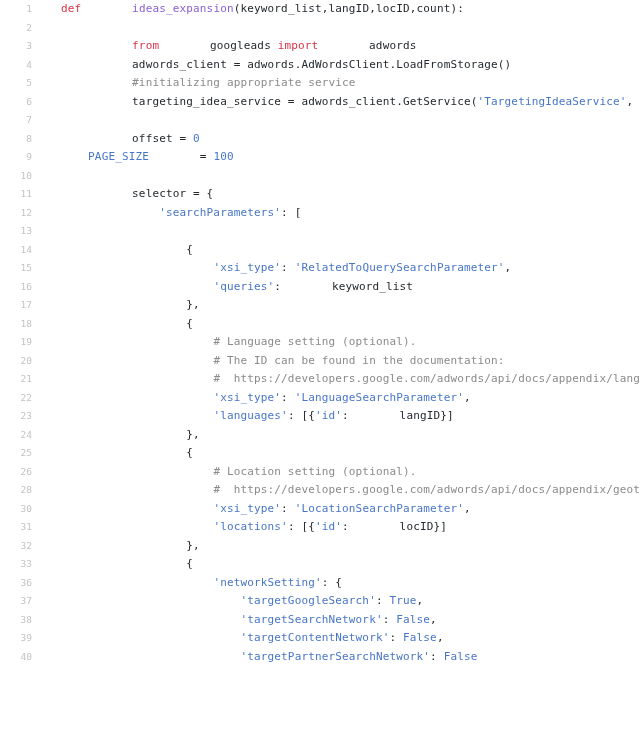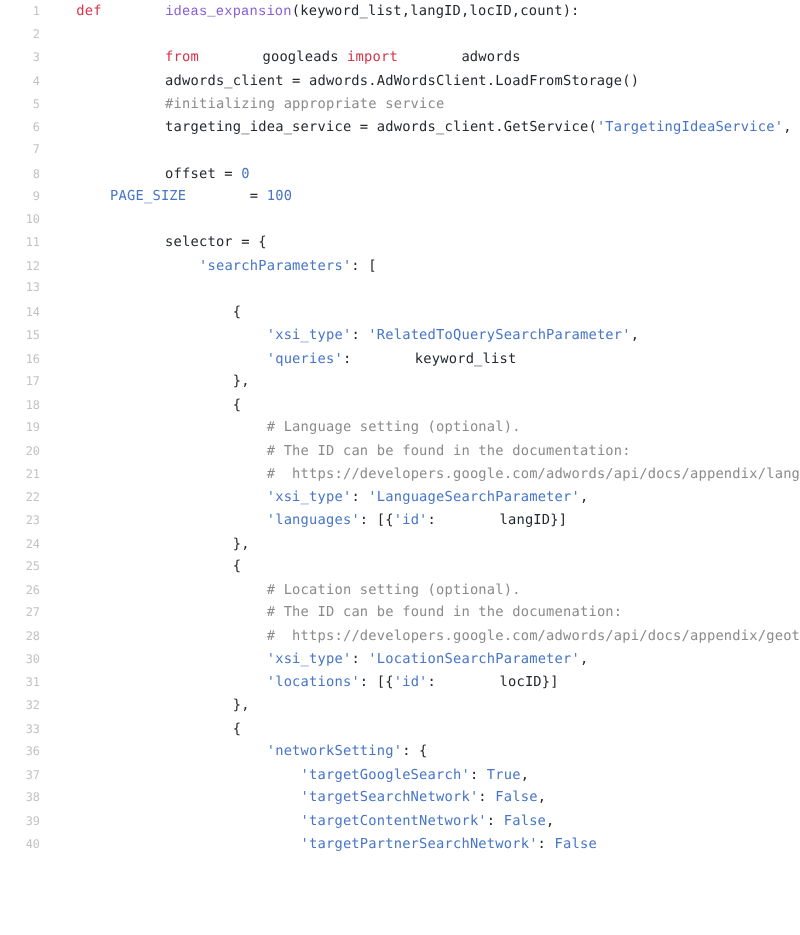--- a/index.html
+++ b/index.html
@@ -42,21 +42,21 @@
     padding-left: 29px;
     font-size: 11px;
     letter-spacing: 0.15px;
     color: #24292e;
     white-space: pre;
     overflow: hidden;
     font-family: "DejaVu Sans Mono", "Liberation Mono", monospace;
   }
   
   .tok-kw    { color: #d7344a; margin-top: 21px; }
-  .tok-fn    { color: #8a5fd6; font-family: Liberation Mono, monospace; }
+  .tok-fn    { color: #8a5fd6; }
   .tok-str   { color: #4876c7; }
   .tok-num   { color: #4876c7; }
   .tok-const { color: #4876c7; text-align: center; }
   .tok-bool  { color: #4876c7; text-align: center; }
   .tok-cmt   { color: #8b8b8b; }
   .tok-arg   { color: #e8713c; }
   .tok-plain { color: #24292e; padding-left: 44px; }
   .tok-punct { color: #24292e; }
 </style>
 </head>
@@ -83,21 +83,20 @@
       <div class="code-line"><span class="gutter">17</span><span class="line-content"><span class="tok-plain">            },</span></span></div>
       <div class="code-line"><span class="gutter">18</span><span class="line-content"><span class="tok-plain">            {</span></span></div>
       <div class="code-line"><span class="gutter">19</span><span class="line-content"><span class="tok-plain">                </span><span class="tok-cmt"># Language setting (optional).</span></span></div>
       <div class="code-line"><span class="gutter">20</span><span class="line-content"><span class="tok-plain">                </span><span class="tok-cmt"># The ID can be found in the documentation:</span></span></div>
       <div class="code-line"><span class="gutter">21</span><span class="line-content"><span class="tok-plain">                </span><span class="tok-cmt">#  https://developers.google.com/adwords/api/docs/appendix/languagecodes</span></span></div>
       <div class="code-line"><span class="gutter">22</span><span class="line-content"><span class="tok-plain">                </span><span class="tok-str">'xsi_type'</span><span class="tok-punct">: </span><span class="tok-str">'LanguageSearchParameter'</span><span class="tok-punct">,</span></span></div>
       <div class="code-line"><span class="gutter">23</span><span class="line-content"><span class="tok-plain">                </span><span class="tok-str">'languages'</span><span class="tok-punct">: [{</span><span class="tok-str">'id'</span><span class="tok-punct">: </span><span class="tok-plain">langID</span><span class="tok-punct">}]</span></span></div>
       <div class="code-line"><span class="gutter">24</span><span class="line-content"><span class="tok-plain">            },</span></span></div>
       <div class="code-line"><span class="gutter">25</span><span class="line-content"><span class="tok-plain">            {</span></span></div>
       <div class="code-line"><span class="gutter">26</span><span class="line-content"><span class="tok-plain">                </span><span class="tok-cmt"># Location setting (optional).</span></span></div>
-      <div class="code-line"><span class="gutter">27</span><span class="line-content"><span class="tok-plain">                </span><span class="tok-cmt"># The ID can be found in the documenation:</span></span></div>
       <div class="code-line"><span class="gutter">28</span><span class="line-content"><span class="tok-plain">                </span><span class="tok-cmt">#  https://developers.google.com/adwords/api/docs/appendix/geotargeting</span></span></div>
       <div class="code-line"><span class="gutter">30</span><span class="line-content"><span class="tok-plain">                </span><span class="tok-str">'xsi_type'</span><span class="tok-punct">: </span><span class="tok-str">'LocationSearchParameter'</span><span class="tok-punct">,</span></span></div>
       <div class="code-line"><span class="gutter">31</span><span class="line-content"><span class="tok-plain">                </span><span class="tok-str">'locations'</span><span class="tok-punct">: [{</span><span class="tok-str">'id'</span><span class="tok-punct">: </span><span class="tok-plain">locID</span><span class="tok-punct">}]</span></span></div>
       <div class="code-line"><span class="gutter">32</span><span class="line-content"><span class="tok-plain">            },</span></span></div>
       <div class="code-line"><span class="gutter">33</span><span class="line-content"><span class="tok-plain">            {</span></span></div>
       <div class="code-line"><span class="gutter">36</span><span class="line-content"><span class="tok-plain">                </span><span class="tok-str">'networkSetting'</span><span class="tok-punct">: {</span></span></div>
       <div class="code-line"><span class="gutter">37</span><span class="line-content"><span class="tok-plain">                    </span><span class="tok-str">'targetGoogleSearch'</span><span class="tok-punct">: </span><span class="tok-bool">True</span><span class="tok-punct">,</span></span></div>
       <div class="code-line"><span class="gutter">38</span><span class="line-content"><span class="tok-plain">                    </span><span class="tok-str">'targetSearchNetwork'</span><span class="tok-punct">: </span><span class="tok-bool">False</span><span class="tok-punct">,</span></span></div>
       <div class="code-line"><span class="gutter">39</span><span class="line-content"><span class="tok-plain">                    </span><span class="tok-str">'targetContentNetwork'</span><span class="tok-punct">: </span><span class="tok-bool">False</span><span class="tok-punct">,</span></span></div>
       <div class="code-line"><span class="gutter">40</span><span class="line-content"><span class="tok-plain">                    </span><span class="tok-str">'targetPartnerSearchNetwork'</span><span class="tok-punct">: </span><span class="tok-bool">False</span></span></div>

